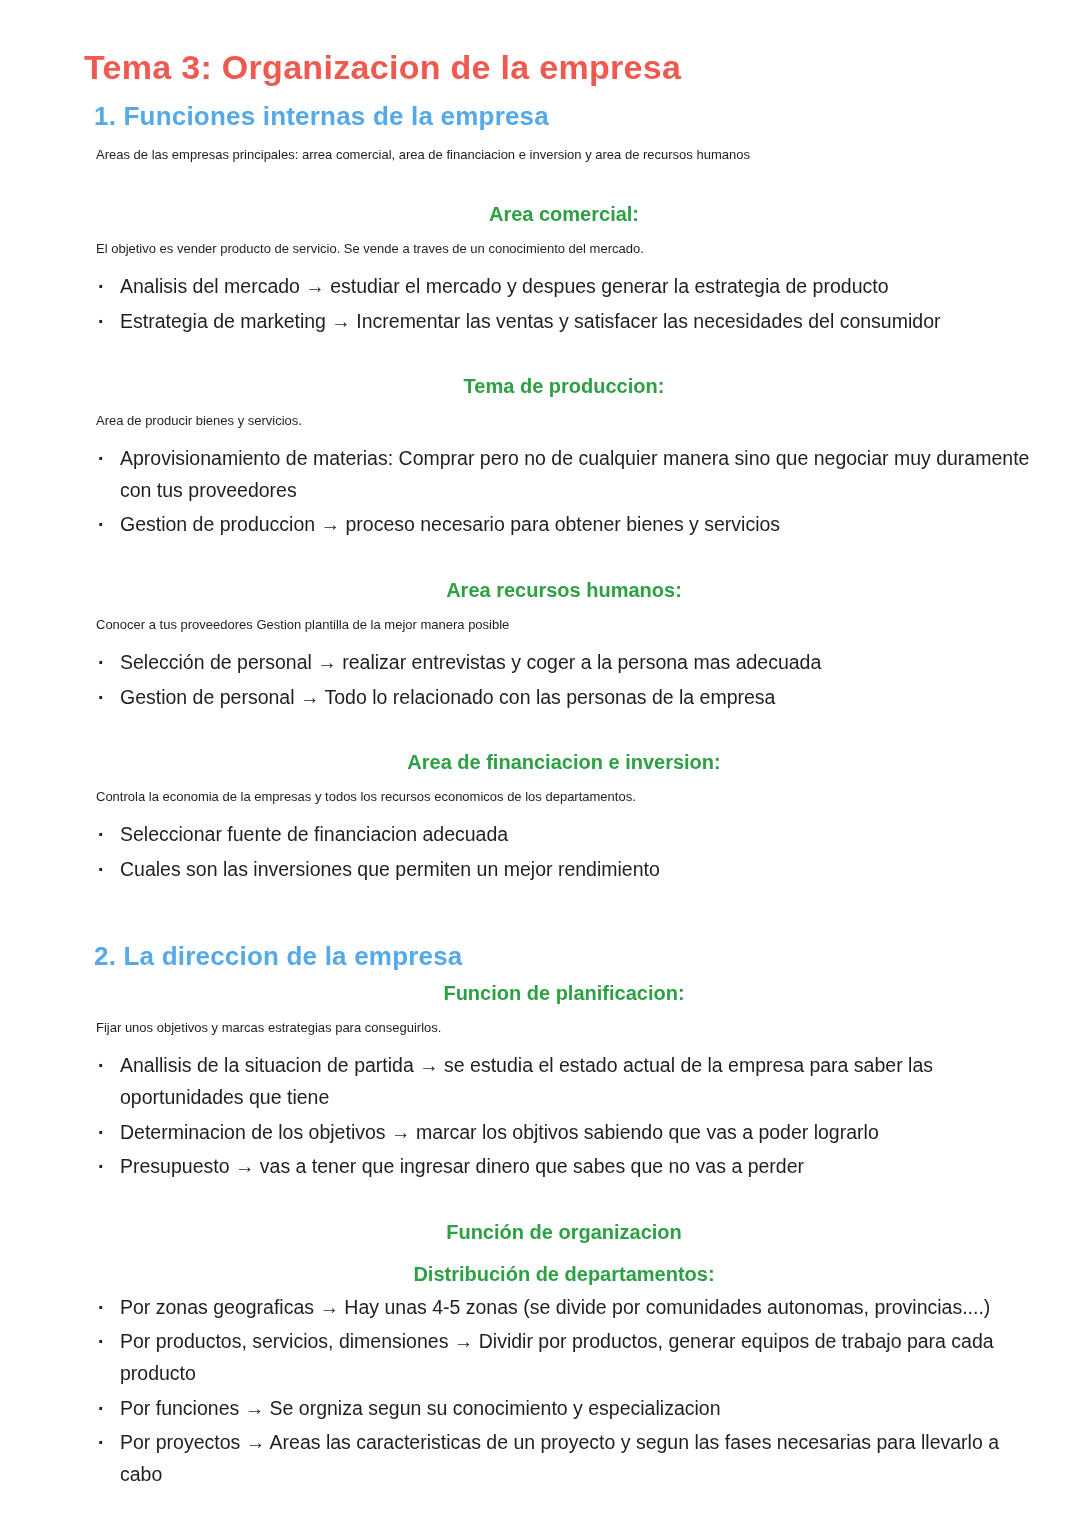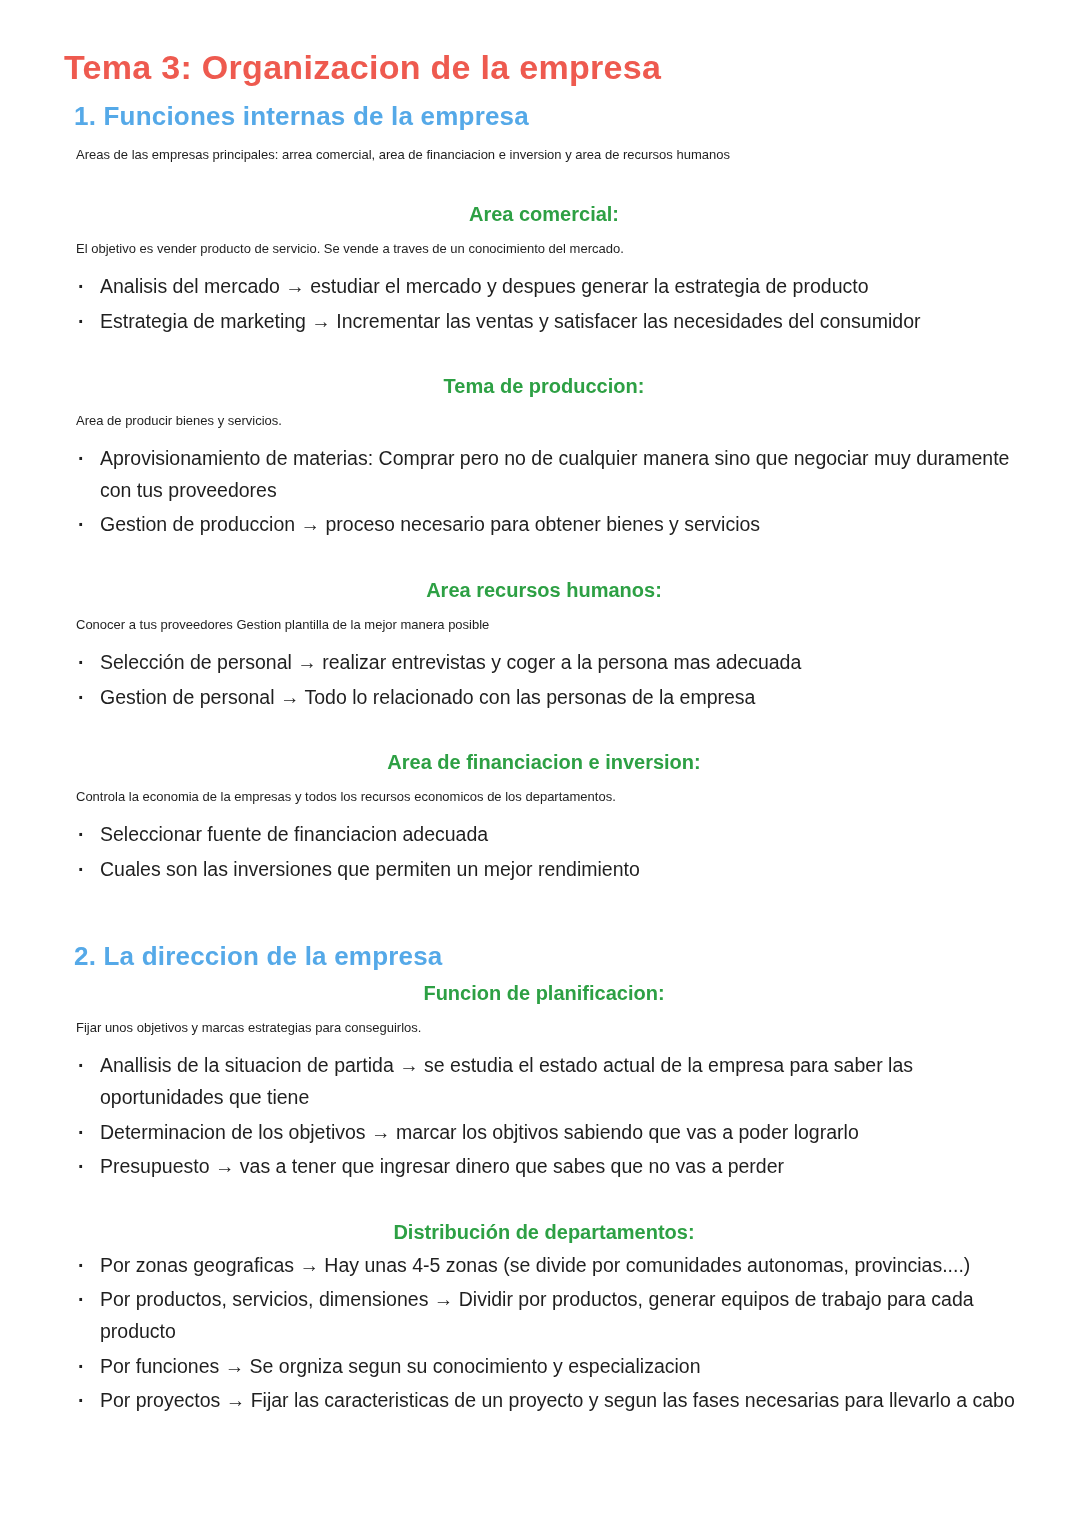--- a/index.html
+++ b/index.html
@@ -6,21 +6,21 @@
     margin: 0;
     padding: 0;
     background: #ffffff;
   }
   .page {
     position: relative;
     width: 1080px;
     height: 1527px;
     background: #ffffff;
     box-sizing: border-box;
-    padding: 48px 60px 40px 64px;
+    padding: 48px 60px 40px 84px;
     font-family: "Liberation Sans", "DejaVu Sans", sans-serif;
     color: #1f1f1f;
     overflow: hidden;
   }
   .doc {
     width: 960px;
   }
   .title {
     font-size: 34px;
     font-weight: 700;
@@ -131,31 +131,32 @@
         <span class="btext">Anallisis de la situacion de partida → se estudia el estado actual de la empresa para saber las oportunidades que tiene</span>
       </div>
       <div class="bullet">
         <span class="dot">·</span>
         <span class="btext">Determinacion de los objetivos → marcar los objtivos sabiendo que vas a poder lograrlo</span>
       </div>
       <div class="bullet">
         <span class="dot">·</span>
         <span class="btext">Presupuesto → vas a tener que ingresar dinero que sabes que no vas a perder</span>
       </div>
+      <div class="h-green">Función de organizacion</div>
       <div class="h-green">Distribución de departamentos:</div>
       <div class="bullet">
         <span class="dot">·</span>
         <span class="btext">Por zonas geograficas → Hay unas 4-5 zonas (se divide por comunidades autonomas, provincias....)</span>
       </div>
       <div class="bullet">
         <span class="dot">·</span>
         <span class="btext">Por productos, servicios, dimensiones → Dividir por productos, generar equipos de trabajo para cada producto</span>
       </div>
       <div class="bullet">
         <span class="dot">·</span>
         <span class="btext">Por funciones → Se orgniza segun su conocimiento y especializacion</span>
       </div>
       <div class="bullet">
         <span class="dot">·</span>
-        <span class="btext">Por proyectos → Fijar las caracteristicas de un proyecto y segun las fases necesarias para llevarlo a cabo</span>
+        <span class="btext">Por proyectos → Areas las caracteristicas de un proyecto y segun las fases necesarias para llevarlo a cabo</span>
       </div>
     </div>
 </div>
 
 </body></html>

